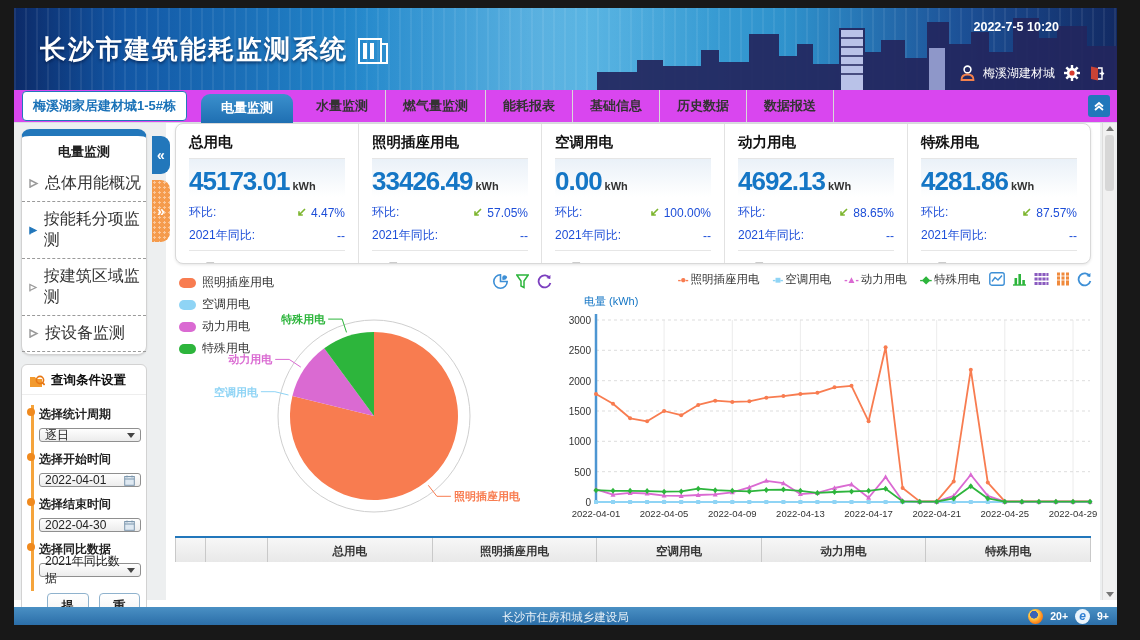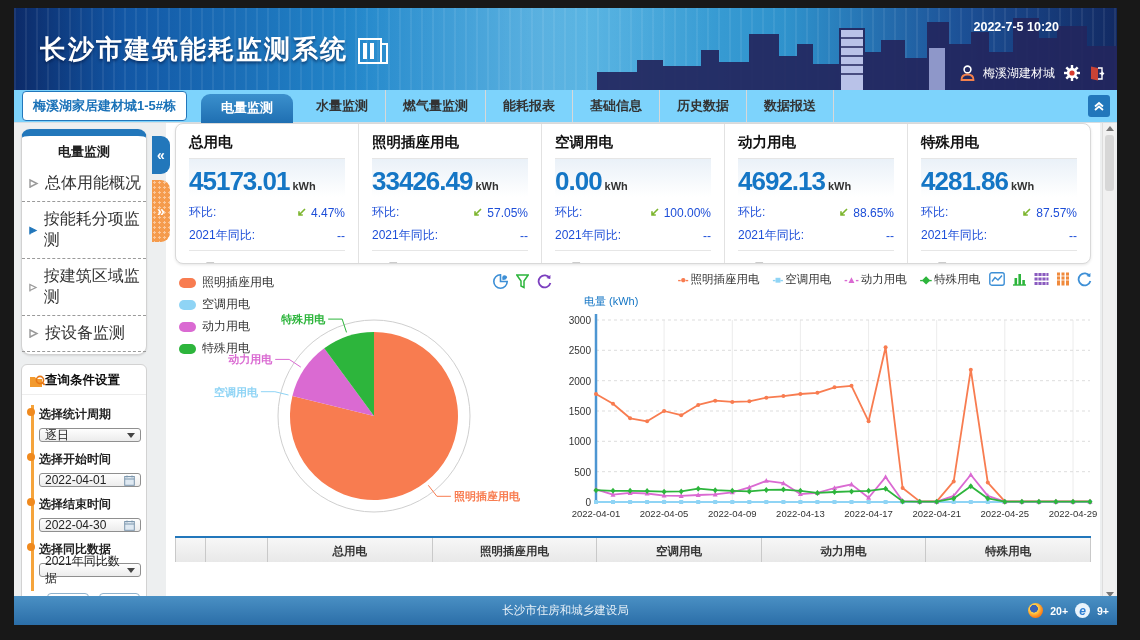--- a/index.html
+++ b/index.html
@@ -16,21 +16,21 @@
     background:linear-gradient(90deg, rgba(255,255,255,0) 30%, rgba(255,255,255,.15) 48%, rgba(255,255,255,0) 64%); }
   .skyline { position:absolute; right:0; bottom:0; height:76px; width:520px; z-index:1; }
   .logo-row { position:absolute; left:26px; top:24px; z-index:2; display:flex; align-items:center; gap:10px; }
   .app-title { color:#fff; font-size:26px; font-weight:bold; letter-spacing:2px;
     text-shadow:0 2px 3px rgba(0,20,60,.6); }
   .hdr-datetime { position:absolute; right:58px; top:12px; color:#fff; font-size:12.5px; font-weight:bold; z-index:2; }
   .hdr-user-row { position:absolute; right:12px; bottom:8px; display:flex; align-items:center; gap:8px; z-index:2; }
   .hdr-user-name { color:#fff; font-size:12px; }
 
   
-  .nav-bar { position:absolute; left:0; top:82px; width:100%; height:33px; background:#7dd3fc;
+  .nav-bar { position:absolute; left:0; top:82px; width:100%; height:33px; background:#d946ef;
     border-bottom:1px solid #d6dde2; display:flex; align-items:center; padding-left:8px; z-index:3; }
   .building-button { border:1px solid #2277bb; color:#1a72b8; background:#fff; font-weight:bold;
     font-size:13px; padding:5px 10px; border-radius:4px; margin-right:14px; white-space:nowrap; cursor:pointer; }
   .nav-tabs { display:flex; align-items:center; height:100%; }
   .nav-tab { font-size:13px; font-weight:bold; color:#333; padding:0 17px; height:100%;
     display:flex; align-items:center; border-right:1px solid #d8d8d8; cursor:pointer; }
   .nav-tab.active { background:linear-gradient(180deg,#3b90cd,#1f6fb2); color:#fff;
     border-radius:9px 9px 0 0; border-right:none; margin-right:6px; padding:0 20px; height:29px; margin-top:4px; }
   .nav-collapse-btn { position:absolute; right:7px; top:5px; width:22px; height:22px; background:#2277bb;
     border-radius:3px; display:flex; align-items:center; justify-content:center; cursor:pointer; }
@@ -40,21 +40,21 @@
 
   
   .sidebar { position:absolute; left:0; top:0; width:138px; height:100%; padding:6px 5px 0 7px; }
   .side-menu-panel { background:#fff; border:1px solid #d2d2d2; border-radius:9px; border-top:7px solid #2277bb;
     box-shadow:0 1px 2px rgba(0,0,0,.1); padding-bottom:2px; }
   .side-menu-title { text-align:center; font-size:13px; font-weight:bold; color:#222; padding:7px 0 5px; }
   .side-menu-item { display:flex; align-items:center; gap:6px; font-size:16px; color:#333;
     padding:7px 4px 7px 7px; border-bottom:1px dashed #9a9a9a; cursor:pointer; }
   .side-menu-item:first-of-type { border-top:1px solid #eee; }
   .query-panel { margin-top:9px; background:#fff; border:1px solid #d2d2d2; border-radius:6px; padding-bottom:8px; }
-  .query-header { display:flex; align-items:center; padding:7px 6px 5px 7px;
+  .query-header { display:flex; align-items:center; gap:6px; padding:7px 6px 5px 7px;
     font-size:12.5px; font-weight:bold; color:#111; border-bottom:1px solid #eee; }
   .query-form { position:relative; padding:2px 6px 0 17px; }
   .query-form::before { content:""; position:absolute; left:9px; top:10px; bottom:46px; width:3px; background:#f5a43c; }
   .form-label { position:relative; font-size:12px; font-weight:bold; color:#222; margin:9px 0 5px; }
   .form-label::before { content:""; position:absolute; left:-12px; top:2px; width:8px; height:8px;
     border-radius:50%; background:#f08a1e; }
   .form-control { width:102px; height:14px; border:1px solid #8f8f8f; border-radius:3px;
     background:linear-gradient(180deg,#fefefe,#ececec); font-size:12px; color:#222;
     display:flex; align-items:center; justify-content:space-between; padding:0 5px; cursor:pointer; }
   .sel-arrow { width:0; height:0; border-left:4px solid transparent; border-right:4px solid transparent;
@@ -119,22 +119,22 @@
 
   
   .scrollbar { position:absolute; right:2px; top:0; width:13px; height:100%; background:#f1f1f1; border-left:1px solid #ddd; }
   .sb-up { position:absolute; top:3px; left:3px; width:0; height:0; border-left:4px solid transparent;
     border-right:4px solid transparent; border-bottom:5px solid #777; cursor:pointer; }
   .sb-down { position:absolute; bottom:3px; left:3px; width:0; height:0; border-left:4px solid transparent;
     border-right:4px solid transparent; border-top:5px solid #777; cursor:pointer; }
   .sb-thumb { position:absolute; top:12px; left:1.5px; width:9px; height:56px; background:#d7d7d7; border-radius:3px; cursor:pointer; }
 
   
-  .footer { position:absolute; left:0; bottom:0; width:100%; height:29px;
-    background:linear-gradient(180deg,#4a90c4,#2b6ea8); display:flex; align-items:center; justify-content:center; }
+  .footer { position:absolute; left:0; bottom:0; width:100%; height:18px;
+    background:linear-gradient(180deg,#4a90c4,#2b6ea8); display:flex; align-items:flex-end; justify-content:center; }
   .footer-text { color:#e8f1f8; font-size:11.5px; }
   .footer-badges { position:absolute; right:8px; top:0; height:100%; display:flex; align-items:center; gap:7px; }
   .badge-label { color:#fff; font-size:10.5px; font-weight:bold; }
   .ff-icon { width:15px; height:15px; border-radius:50%;
     background:radial-gradient(circle at 40% 38%, #3b63b5 0 28%, #ffd24d 32%, #ff8a1e 62%, #e55b00 100%); }
   .ie-icon { width:15px; height:15px; border-radius:50%; background:#eaf4fc; color:#2f7fd3;
     font-size:12px; font-weight:bold; font-style:italic; display:flex; align-items:center; justify-content:center; }
   svg { display:block; }
 </style>
 </head>

